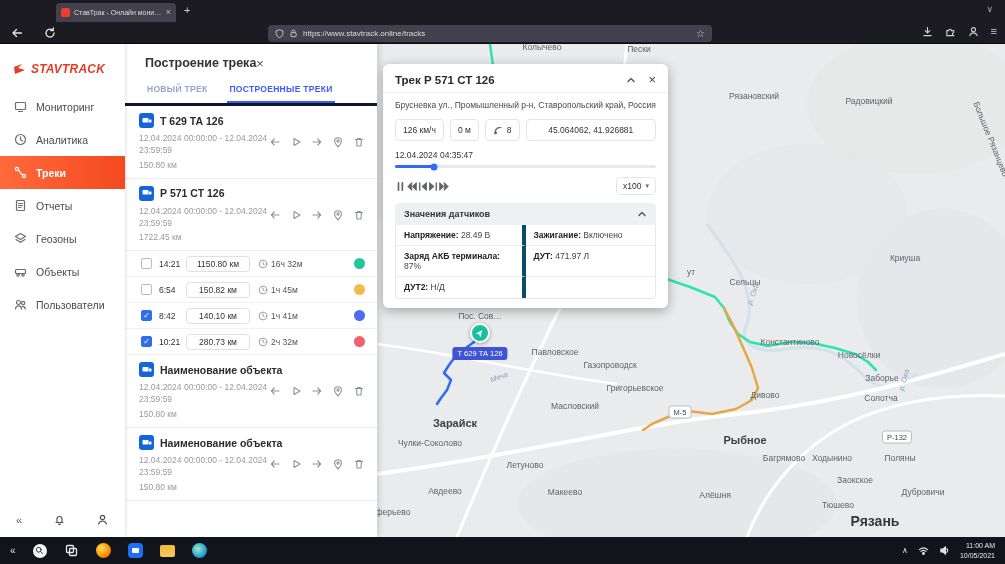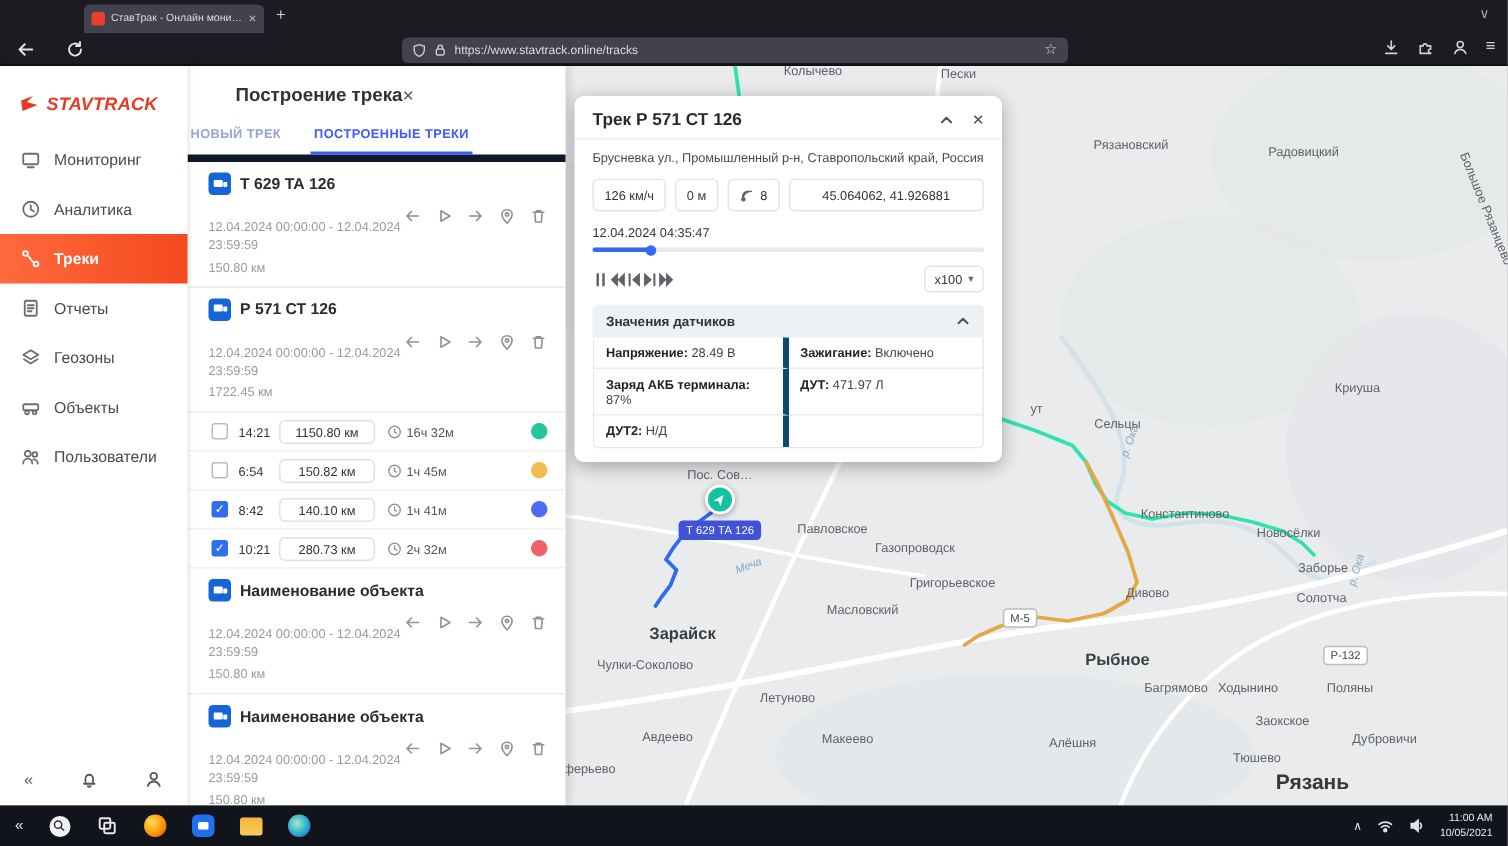--- a/index.html
+++ b/index.html
@@ -32,34 +32,34 @@
 .logo-text{font-size:12px;font-weight:800;font-style:italic;color:#e63b25;letter-spacing:.2px}
 .menu-item{display:flex;align-items:center;gap:9px;height:33px;padding-left:14px;font-size:10.5px;color:#4a4a4a;cursor:pointer}
 .menu-item svg{width:13px;height:13px;fill:none;stroke:#6d6d6d;stroke-width:1.2;stroke-linecap:round;stroke-linejoin:round;flex:none}
 .menu-item.active{background:linear-gradient(90deg,#ff6a3c,#f4491f);color:#fff;font-weight:700}
 .menu-item.active svg{stroke:#fff}
 #sidebar-bottom{position:absolute;bottom:11px;left:0;right:0;display:flex;align-items:center;padding:0 16px;justify-content:space-between;color:#555}
 #sidebar-bottom .sb-ic svg{width:13px;height:13px;fill:none;stroke:#555;stroke-width:1.2;stroke-linecap:round;stroke-linejoin:round}
 .sb-collapse{font-size:11px;color:#555}
 
 #tracks-panel{width:252px;flex:none;background:#fff;position:relative;z-index:20;box-shadow:2px 0 6px rgba(0,0,0,.14);display:flex;flex-direction:column}
-.tp-header{display:flex;justify-content:flex-start;align-items:center;padding:12px 16px 8px 32px}
+.tp-header{display:flex;justify-content:flex-start;align-items:center;padding:12px 16px 8px 20px}
 .tp-title{font-size:12.5px;font-weight:700;color:#333}
 .tp-close{font-size:13px;color:#555;line-height:1}
-.tp-tabs{display:flex;gap:18px;border-bottom:5px solid #0f172a}
+.tp-tabs{display:flex;gap:18px;padding-left:20px;border-bottom:3px solid #0f172a}
 .tp-tab{font-size:8.5px;font-weight:700;letter-spacing:.3px;color:#98a3d4;padding:6px 2px 7px;cursor:pointer;border-bottom:2px solid transparent;white-space:nowrap}
 .tp-tab.active{color:#3d5afe;border-bottom-color:#3d5afe}
 .cards{flex:1;overflow:hidden}
 .card{padding:7px 10px 6px 14px;border-bottom:1px solid #ececec}
 .card-head{display:flex;align-items:center;gap:6px}
 .veh-ic{width:15px;height:15px;border-radius:3px;background:#1565d8;display:flex;align-items:center;justify-content:center;flex:none}
 .veh-ic svg{width:10px;height:10px}
 .card-name{font-size:10.5px;font-weight:700;color:#2b2b2b}
 .card-mid{display:flex;align-items:flex-start}
-.card-dates{font-size:8.5px;color:#9a9a9a;line-height:1.4;margin-top:16px}
+.card-dates{font-size:8.5px;color:#9a9a9a;line-height:1.4;margin-top:5px}
 .card-dist{font-size:8.5px;color:#9a9a9a;margin-top:3px}
 .actions{margin-left:auto;display:flex;gap:9px;align-items:center;margin-top:8px;padding-right:2px}
 .act svg{width:12px;height:12px;fill:none;stroke:#8d939c;stroke-width:1.1;stroke-linecap:round;stroke-linejoin:round}
 .seg{display:flex;align-items:center;height:26px;padding:0 12px 0 16px;border-bottom:1px solid #f2f2f2}
 .checkbox{width:11px;height:11px;border:1px solid #b6bcc6;border-radius:2px;font-size:8px;color:#fff;display:flex;align-items:center;justify-content:center;flex:none}
 .checkbox.checked{background:#2f6fed;border-color:#2f6fed}
 .seg-time{font-size:8.5px;color:#333;width:27px;margin-left:7px}
 .seg-dist{font-size:8.5px;color:#333;border:1px solid #dde1e6;border-radius:4px;padding:2px 0;width:64px;text-align:center}
 .seg-clock{margin-left:8px}
 .seg-clock svg{width:10px;height:10px;fill:none;stroke:#8d939c;stroke-width:1.1;stroke-linecap:round}

